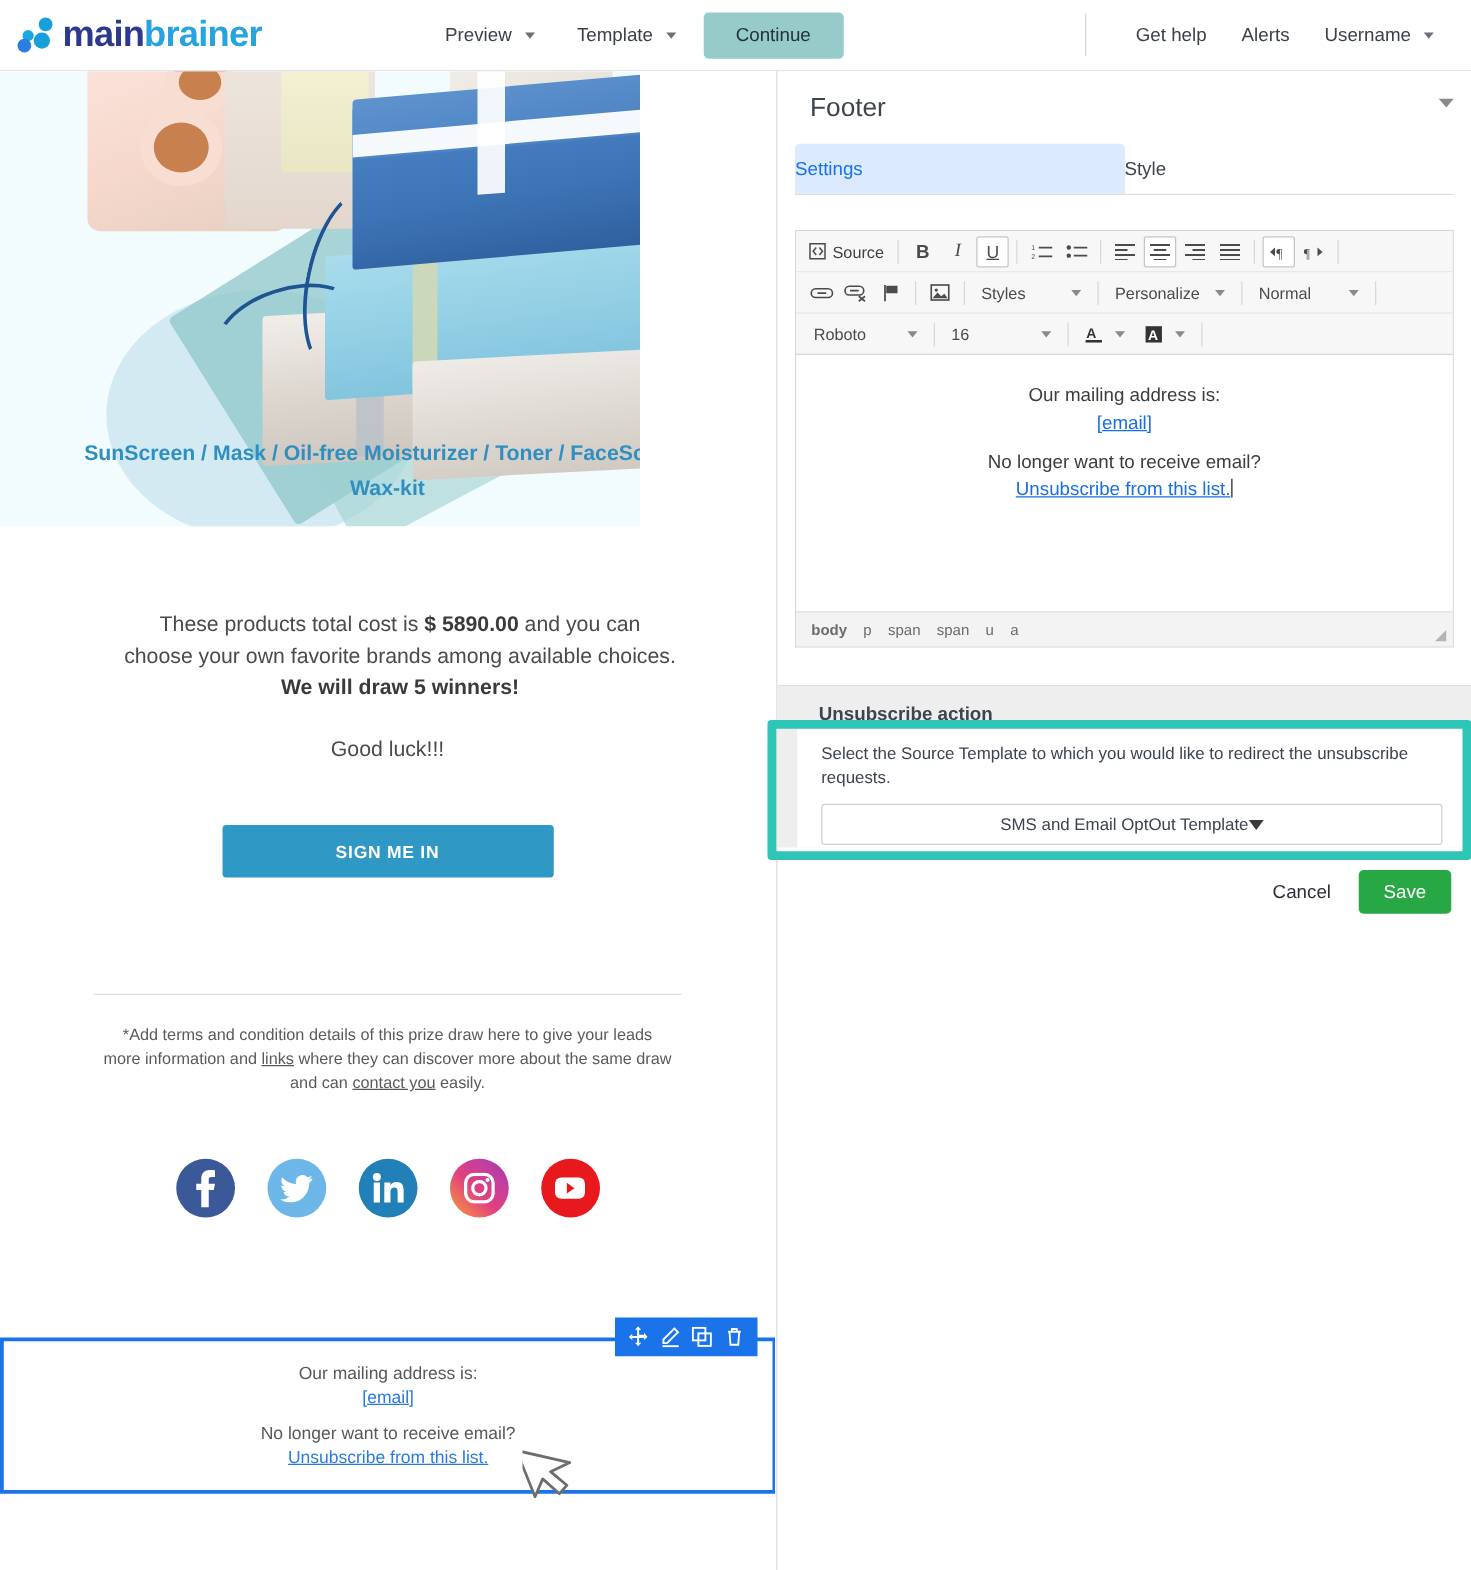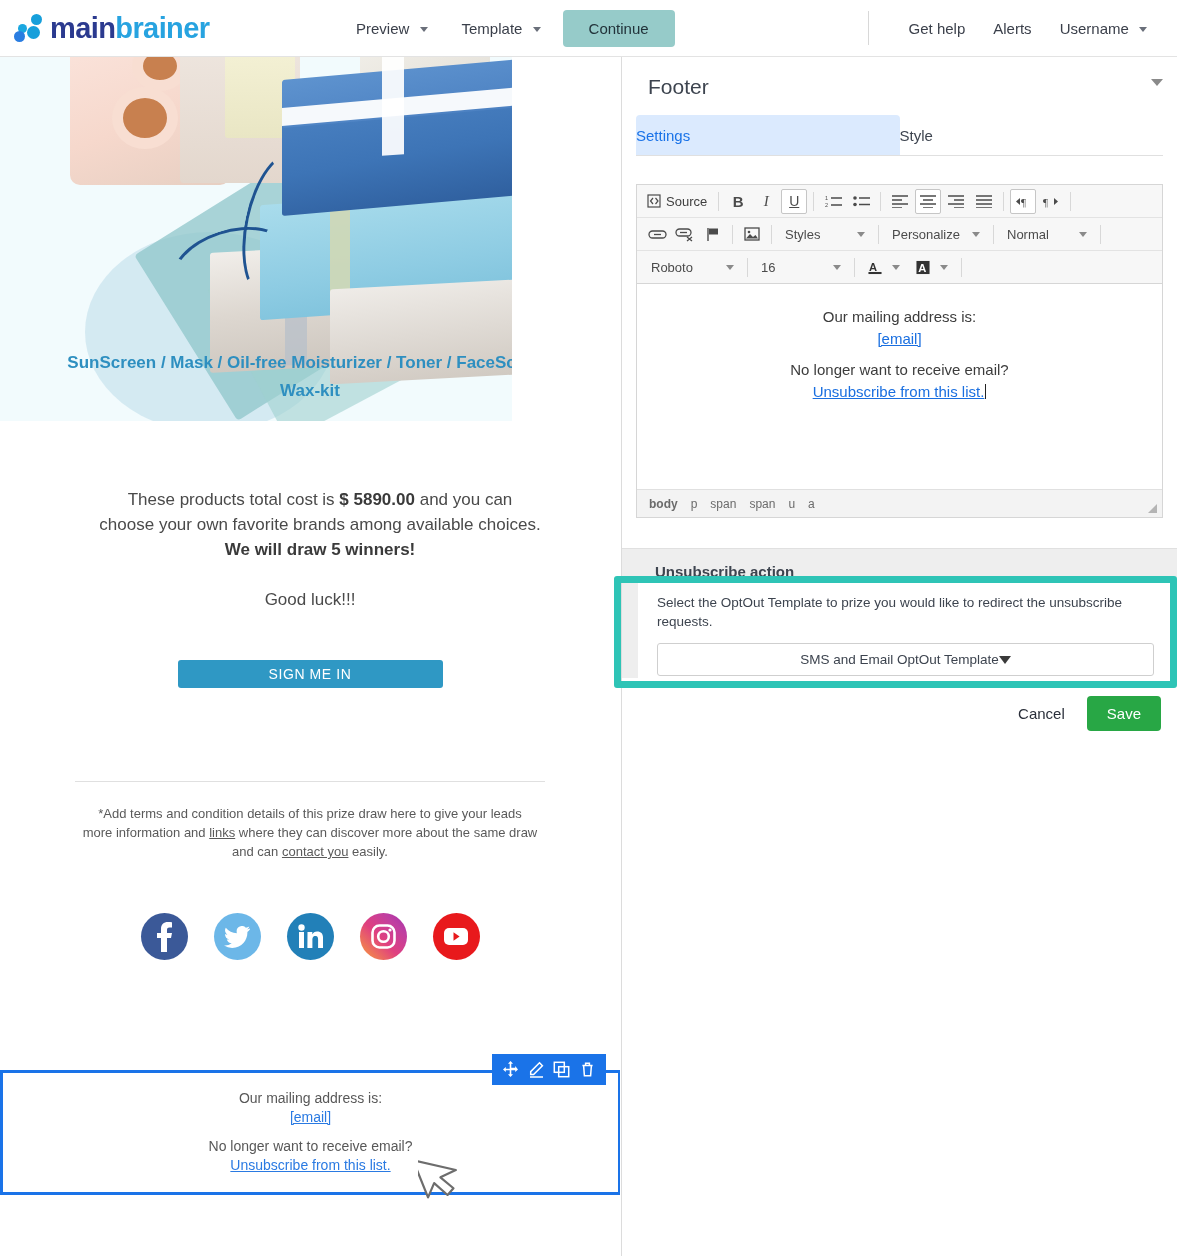--- a/index.html
+++ b/index.html
@@ -149,23 +149,23 @@
   }
 
   .body-copy {
     text-align:center; color:#4a4a4a; font-size:17px; line-height:25px;
     padding:0 78px; margin-top:66px;margin-left:20px;
   }
   .body-copy b { color:#3a3a3a; }
   .goodluck { text-align:center; color:#4a4a4a; font-size:17px; margin-top:28px; }
 
   #signin-btn {
-    display:block; margin:50px auto 0; width:265px; height:28px;
+    display:block; margin:50px auto 0; width:265px; height:42px;
     background:#2f98c4; color:#fff; border:none; border-radius:3px;
-    font-size:14px; font-weight:normal; letter-spacing:.6px; cursor:pointer;
+    font-size:14px; font-weight:bold; letter-spacing:.6px; cursor:pointer;
     font-family:"Liberation Sans", sans-serif;
     text-align:center;
   }
 
   .divider { width:470px; height:1px; background:#e0e0e0; margin:93px auto 0; }
 
   .terms {
     text-align:center; color:#5a5a5a; font-size:13px; line-height:19px;
     padding:0 82px; margin-top:22px;
   }
@@ -638,21 +638,21 @@
       <span>span</span>
       <span>u</span>
       <span>a</span>
       <span id="resize-grip"></span>
     </div>
   </div>
 
   <div id="unsub-section">
     <div id="unsub-title">Unsubscribe action</div>
     <div id="unsub-card">
-      <div id="unsub-desc">Select the OptOut Template to prize you would like to redirect the unsubscribe requests.</div>
+      <div id="unsub-desc">Select the Source Template to which you would like to redirect the unsubscribe requests.</div>
       <div id="optout-select">
         <span>SMS and Email OptOut Template</span>
         <span class="sel-caret"></span>
       </div>
     </div>
   </div>
 
   <div id="panel-actions">
     <button id="cancel-btn">Cancel</button>
     <button id="save-btn">Save</button>

